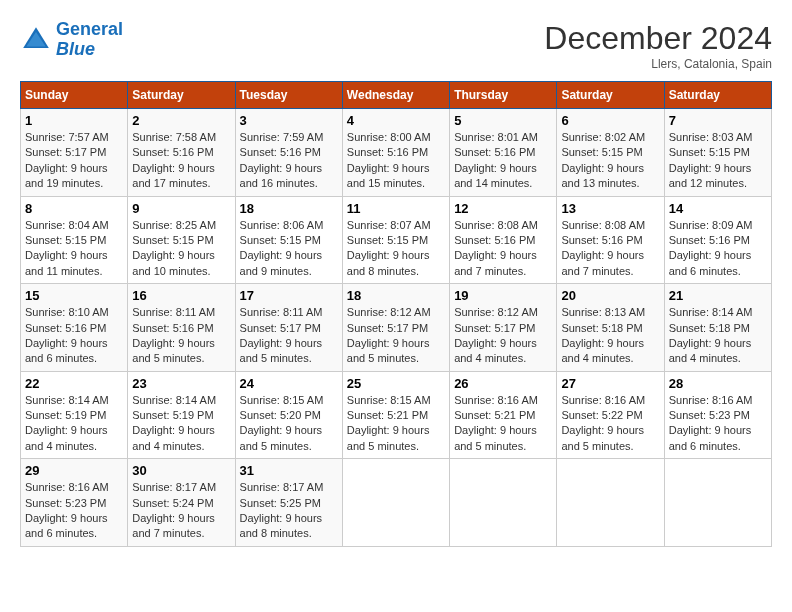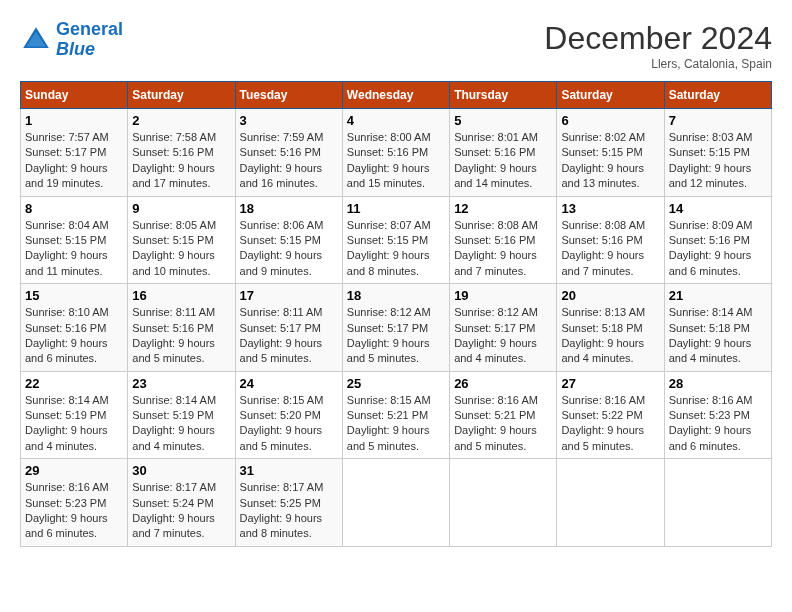--- a/index.html
+++ b/index.html
@@ -167,21 +167,21 @@
       </tr>
       <tr>
         <td>
           <span class="day-num">8</span>
           <div class="day-info" style="white-space: pre-line;">Sunrise: 8:04 AM
 Sunset: 5:15 PM
 Daylight: 9 hours and 11 minutes.</div>
         </td>
         <td>
           <span class="day-num">9</span>
-          <div class="day-info" style="white-space: pre-line;">Sunrise: 8:05 AM
+          <div class="day-info" style="white-space: pre-line;">Sunrise: 8:25 AM
 Sunset: 5:15 PM
 Daylight: 9 hours and 10 minutes.</div>
         </td>
         <td>
           <span class="day-num">18</span>
           <div class="day-info" style="white-space: pre-line;">Sunrise: 8:06 AM
 Sunset: 5:15 PM
 Daylight: 9 hours and 9 minutes.</div>
         </td>
         <td>

